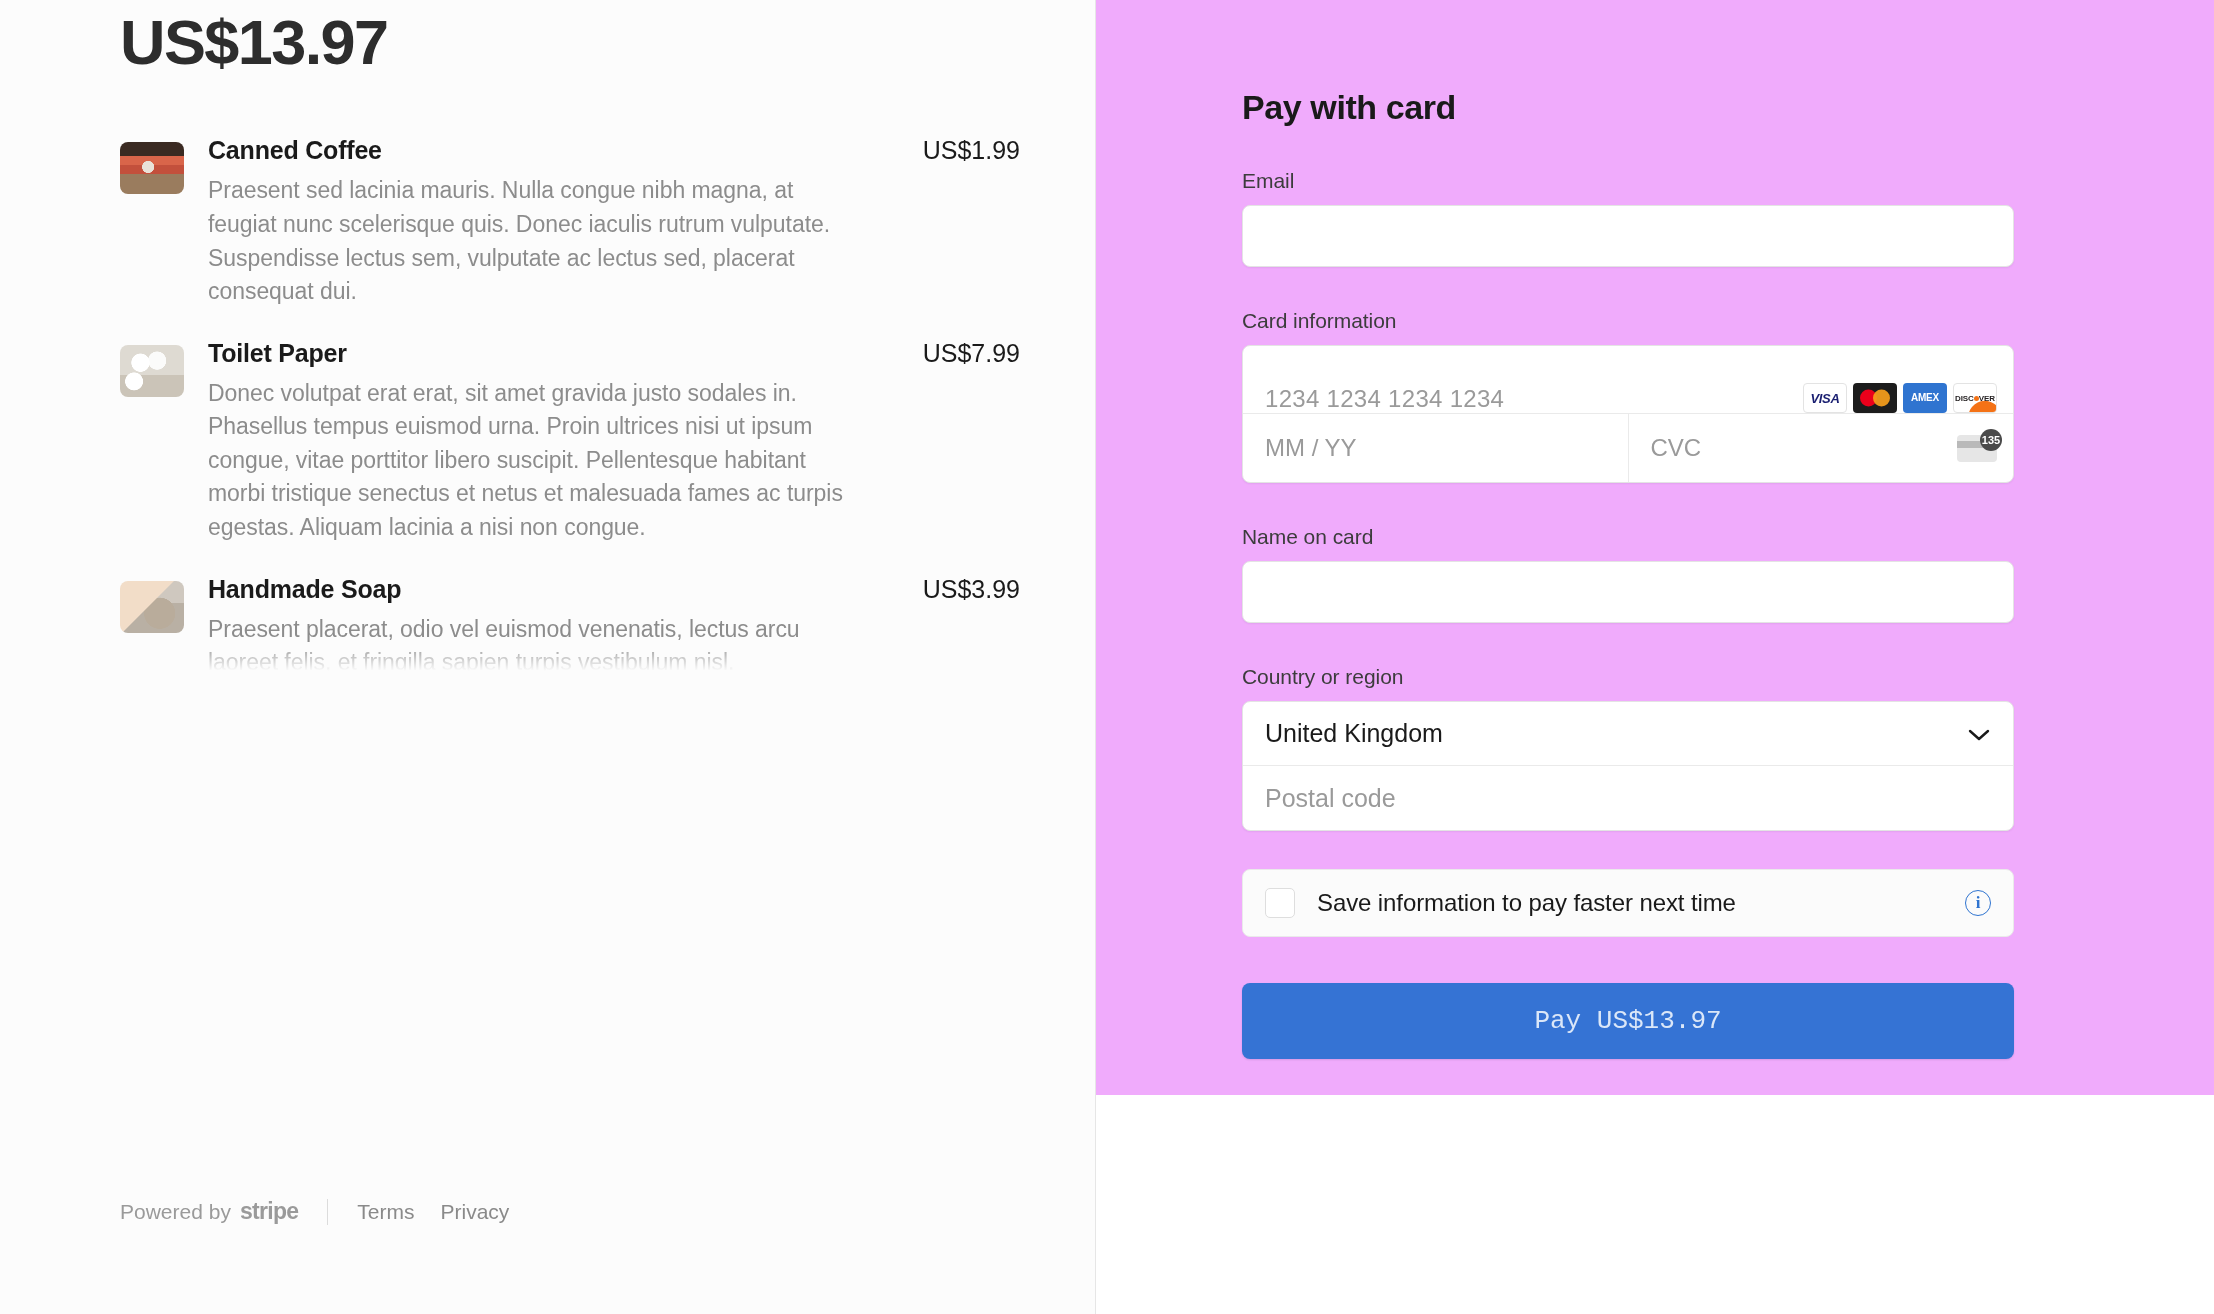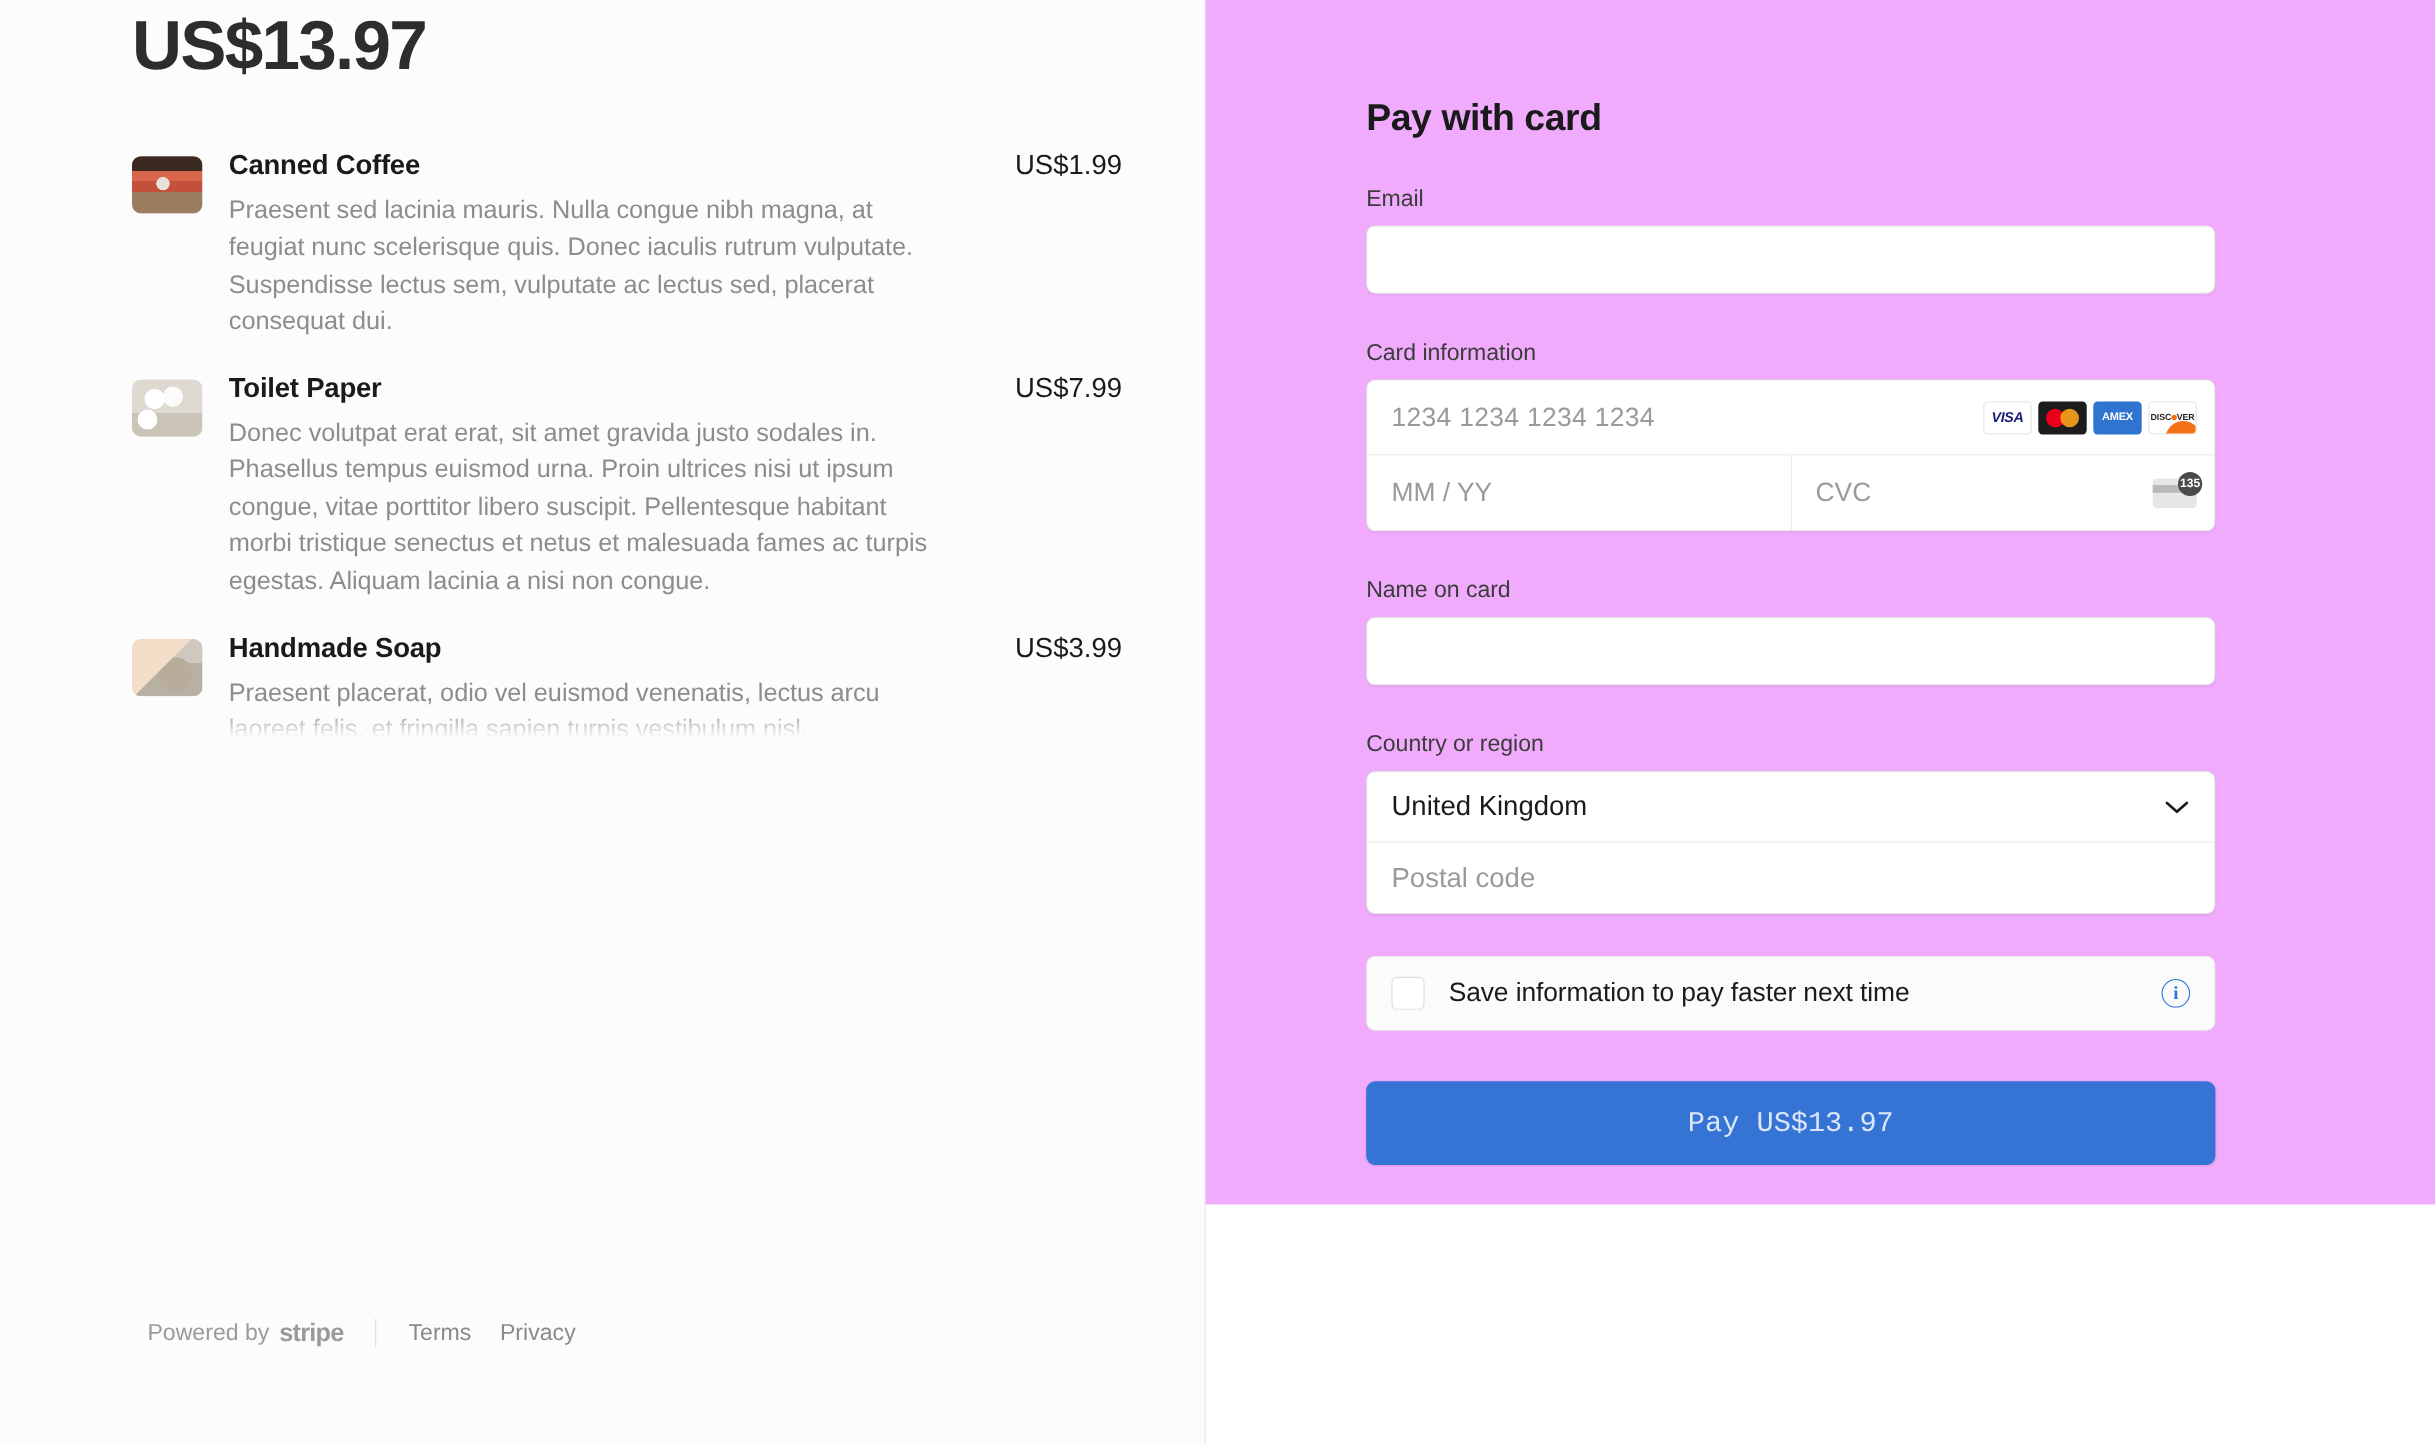--- a/index.html
+++ b/index.html
@@ -175,21 +175,21 @@
     left: 0;
     right: 0;
     bottom: 0;
     height: 34px;
     background: linear-gradient(rgba(252,252,252,0), #fcfcfc 85%);
     pointer-events: none;
   }
 
   .footer {
     position: absolute;
-    left: 134px;
+    left: 120px;
     top: 1198px;
     display: flex;
     align-items: center;
     font-size: 21px;
     color: #9a9a9a;
   }
   .powered {
     display: flex;
     align-items: center;
     white-space: nowrap;
@@ -260,21 +260,21 @@
   .card-block {
     border: 1px solid #e4e4e4;
     border-radius: 8px;
     background: #ffffff;
     box-shadow: 0 1px 2px rgba(15,23,42,0.06);
     overflow: hidden;
   }
   .card-number-row {
     height: 68px;
     display: flex;
-    align-items: center;
+    align-items: flex-end;
     padding: 0 16px 0 22px;
     border-bottom: 1px solid #eaeaea;
   }
   .card-number-text {
     font-size: 24px;
     color: #9a9a9a;
     flex: 1;
     letter-spacing: 0.3px;
   }
   .brands { display: flex; align-items: center; gap: 6px; }

